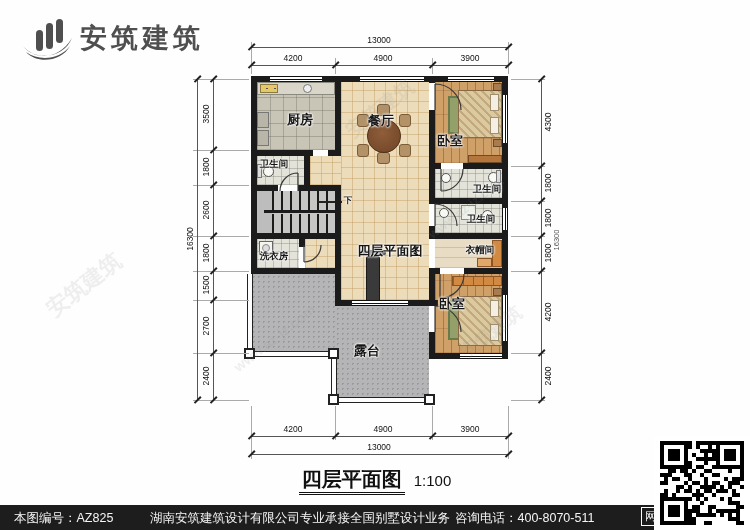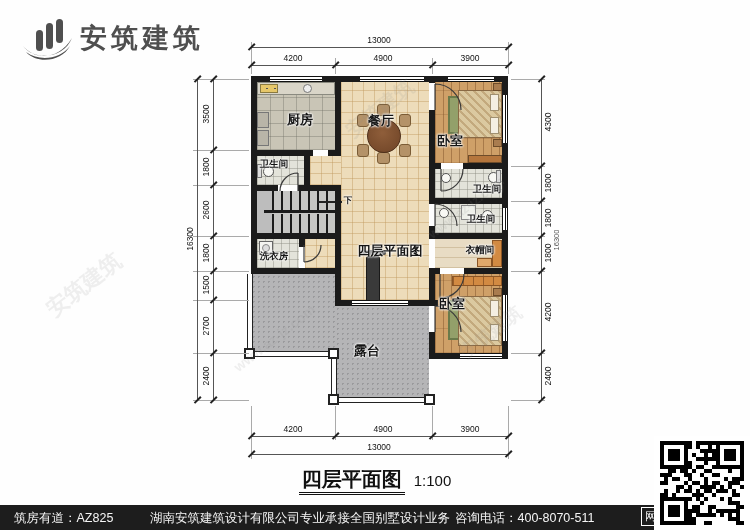--- a/index.html
+++ b/index.html
@@ -302,21 +302,21 @@
   <div class="wm" style="left:225px;top:330px;font-size:14px">www.az-jz.com</div>
   <div class="wm" style="left:340px;top:95px;font-size:20px">安筑建筑</div>
   <div class="wm" style="left:420px;top:200px;font-size:13px">www.az-jz.com</div>
   <div class="wm" style="left:455px;top:320px;font-size:18px">安筑建筑</div>
 
   <div class="title-row">
     <span class="title-main">四层平面图</span><span class="title-scale">1:100</span>
   </div>
 
   <div class="footer">
-    <span style="left:14px">筑房有道：AZ825</span>
+    <span style="left:14px">本图编号：AZ825</span>
     <span style="left:300px">专业承接全国别墅设计业务</span>
     <span style="left:150px">湖南安筑建筑设计有限公司</span>
     <span style="left:455px">咨询电话：400-8070-511</span>
   </div>
   <div class="web-badge">网</div>
   <div class="qr-plate"></div>
   <div class="qr" id="qr">
       <div style="left: 0px; top: 0px;"></div>
       <div style="left: 4px; top: 0px;"></div>
       <div style="left: 8px; top: 0px;"></div>

